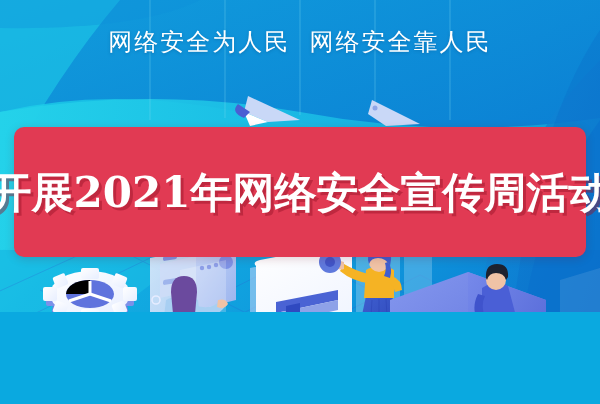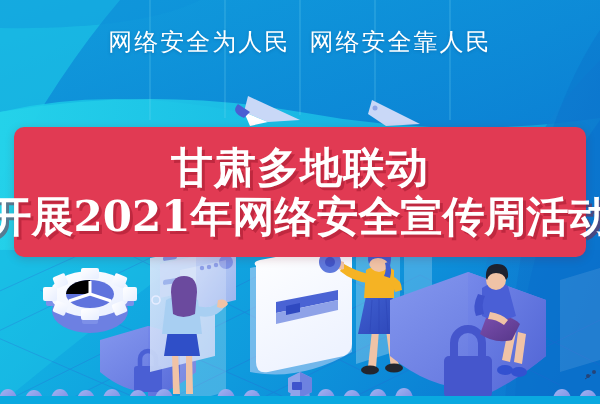--- a/index.html
+++ b/index.html
@@ -5,21 +5,21 @@
   * { margin:0; padding:0; box-sizing:border-box; }
   html,body { width:600px; height:404px; overflow:hidden; }
   body {
     font-family:"Liberation Sans", sans-serif;
     background:#0aa9e0;
   }
 
   .poster{
     position:relative;
     width:600px;
-    height:396px;
+    height:312px;
     overflow:hidden;
     background:linear-gradient(105deg,#1bc4e4 0%,#14b6e2 28%,#0f9fdd 62%,#0d86d6 100%);
   }
 
   
   .bg-layer{ position:absolute; inset:0; overflow:hidden; }
   .bg-layer svg{ display:block; width:600px; height:404px; }
 
   
   .slogan{
@@ -361,17 +361,16 @@
       <path d="M300,372 L312,378 L312,392 L300,398 Z" fill="#6d82e0"></path>
       <rect x="292" y="382" width="10" height="8" rx="1" fill="#3f55cc"></rect>
     </g>
 
   </svg>
   </div>
 
   <div class="slogan">网络安全为人民  网络安全靠人民</div>
 
   <div class="banner">
-    <div class="title-line l1">甘肃多地联动</div>
     <div class="title-line l2">开展2021年网络安全宣传周活动</div>
   </div>
 
 </div>
 
 </body></html>

